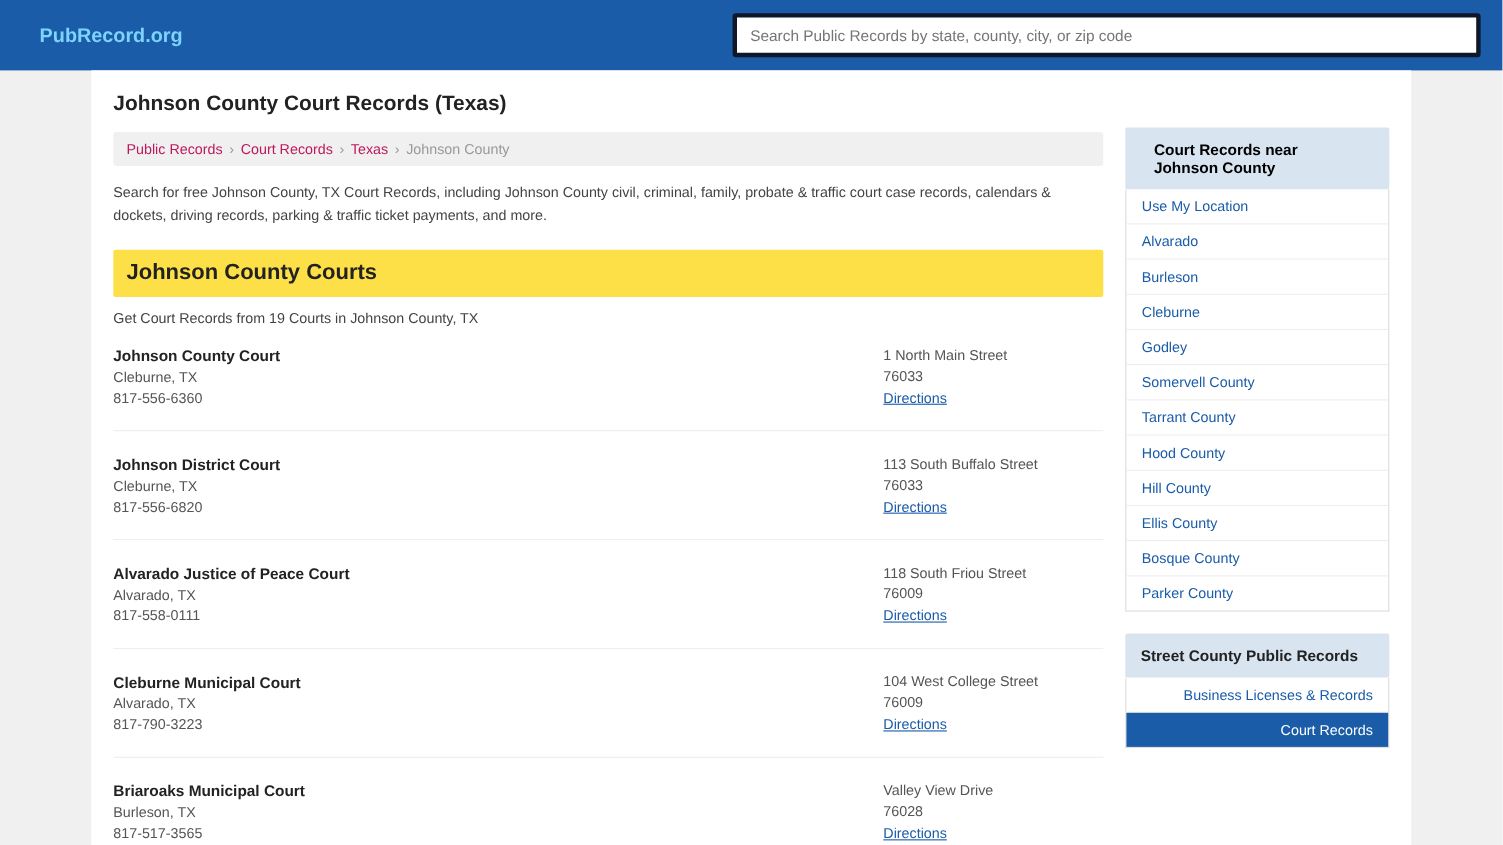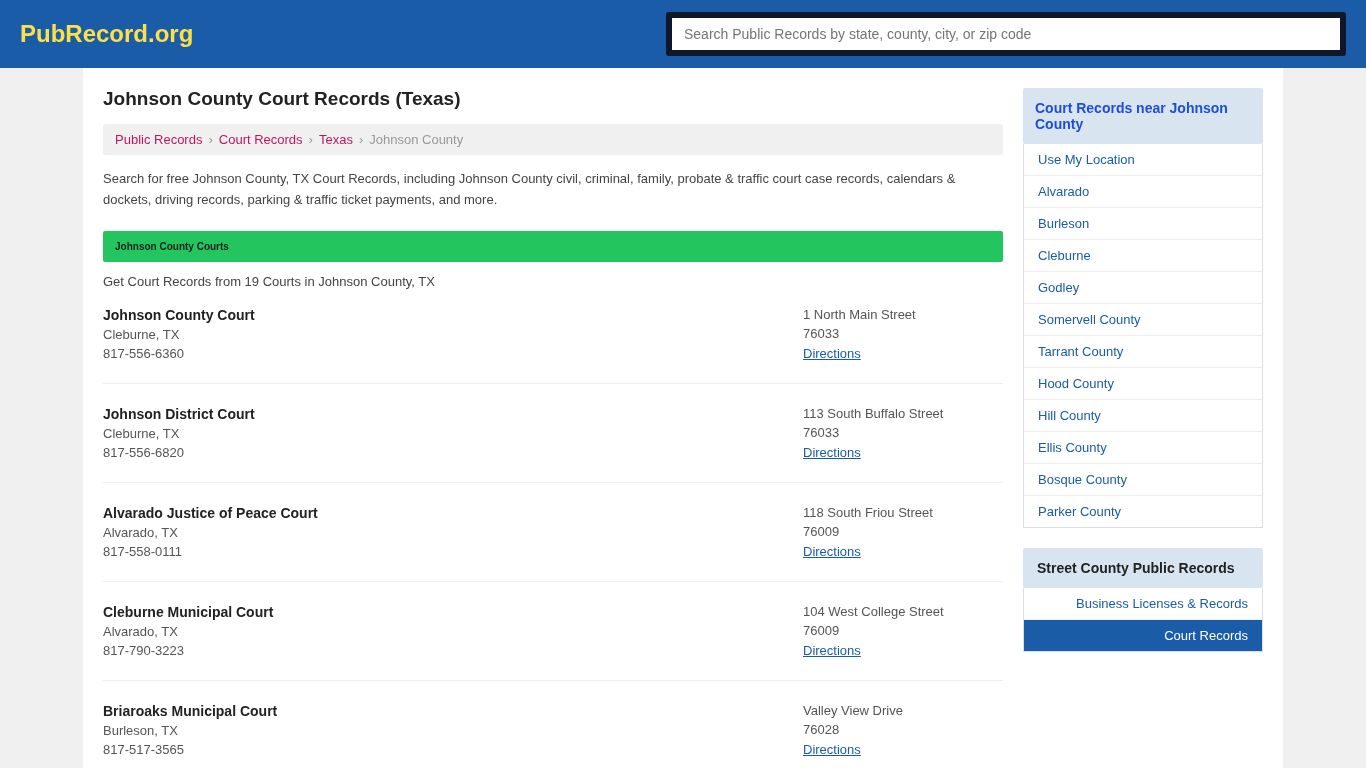--- a/index.html
+++ b/index.html
@@ -7,35 +7,36 @@
 
     
     #header {
       background: #1a5ca8;
       padding: 12px 20px;
       display: flex;
       align-items: center;
       gap: 20px;
     }
     #header .logo {
-      color: #fde047;
-      font-size: 24px;
+      color: #7dd3fc;
+      font-size: 18px;
       font-weight: bold;
       white-space: nowrap;
+      margin-left: 16px;
     }
     #header .search-box {
       flex: 1;
       max-width: 680px;
       margin-left: auto;
     }
     #header .search-box input {
       width: 100%;
       padding: 8px 12px;
       font-size: 14px;
-      border: 6px solid #0f172a;
+      border: 4px solid #0f172a;
       border-radius: 3px;
       outline: none;
     }
 
     
     #main-wrapper {
       max-width: 1200px;
       margin: 0 auto;
       padding: 20px 20px 40px;
       display: flex;
@@ -70,24 +71,24 @@
     .breadcrumb span { color: #999; }
 
     .description {
       font-size: 13px;
       color: #444;
       line-height: 1.6;
       margin-bottom: 20px;
     }
 
     .section-header {
-      background: #22c55e;
+      background: #fde047;
       padding: 10px 12px;
       font-weight: bold;
-      font-size: 10px;
+      font-size: 20px;
       color: #222;
       margin-bottom: 12px;
       border-radius: 2px;
     }
 
     .courts-count {
       font-size: 13px;
       color: #444;
       margin-bottom: 18px;
     }
@@ -141,26 +142,27 @@
     }
 
     
     #sidebar {
       width: 240px;
       flex-shrink: 0;
     }
 
     .sidebar-section-header {
       background: #d8e4f0;
-      padding: 12px 12px;
+      padding: 12px 26px;
       font-weight: bold;
       font-size: 14px;
-      color: #1d4ed8;
+      color: #000000;
       border-radius: 2px;
       margin-bottom: 0;
+      margin-top: 32px;
     }
 
     .sidebar-list {
       list-style: none;
       border: 1px solid #ddd;
       border-top: none;
       margin-bottom: 20px;
     }
     .sidebar-list li {
       padding: 8px 14px;

